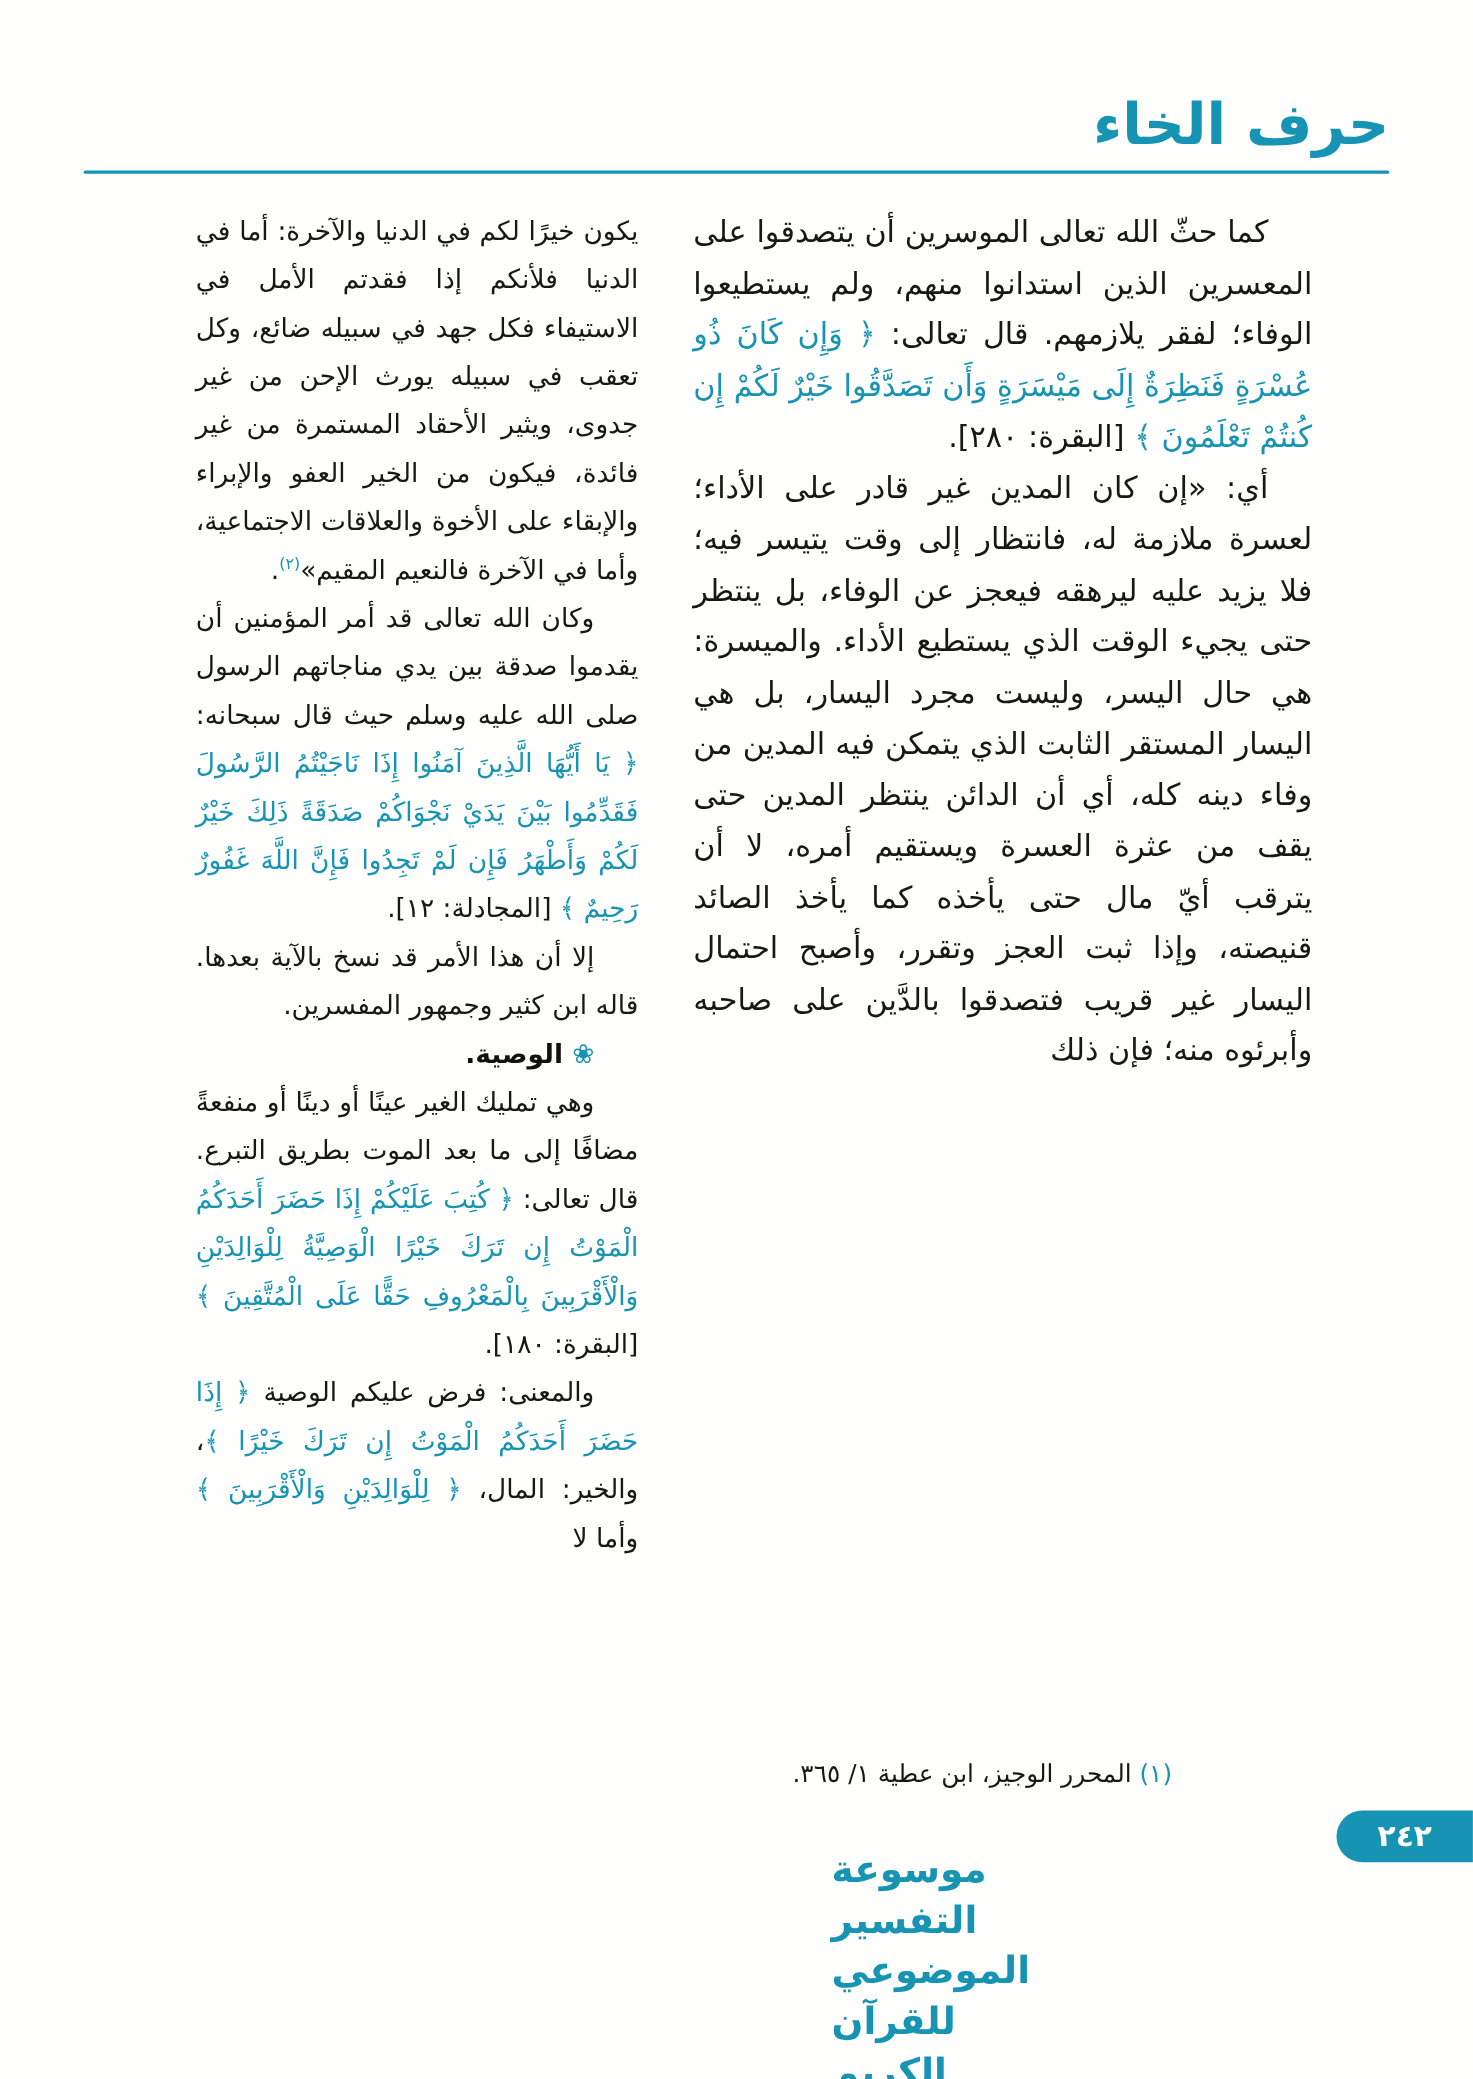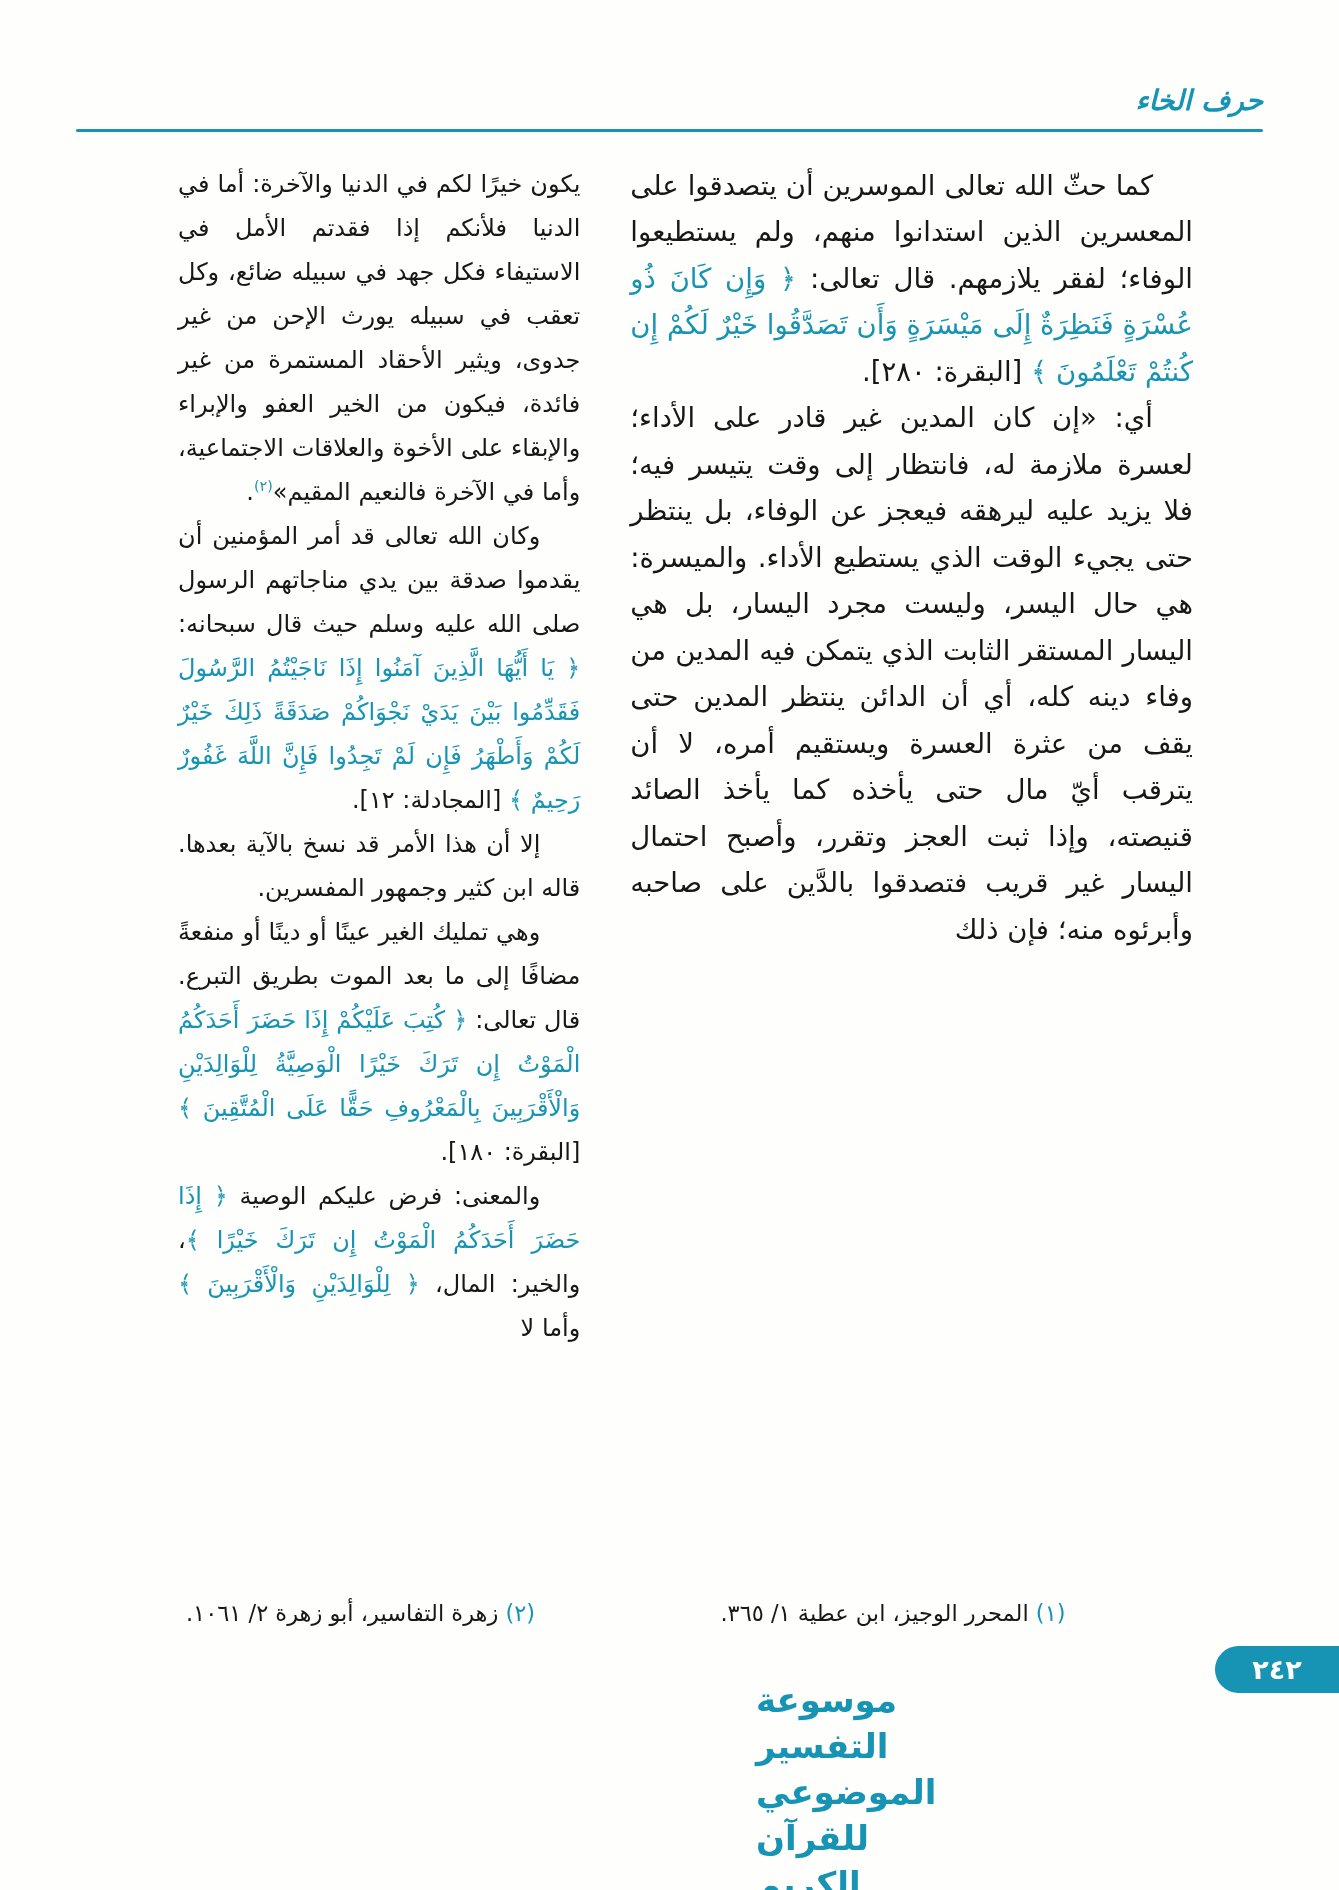--- a/index.html
+++ b/index.html
@@ -16,26 +16,25 @@
     color: #171717;
     overflow: hidden;
     margin: 0 auto;
   }
   
   .page-header { padding: 86px 76px 0; }
   .section-title {
     text-align: right;
     padding-left: 70px;
     color: var(--accent, #1794b3);
-    font-size: 28px;
+    font-size: 52px;
     font-weight: bold;
     letter-spacing: 1px;
     line-height: 1.1;
     direction: rtl;
-    font-style: italic;
   }
   .header-rule {
     margin-top: 12px;
     height: 3px;
     background: var(--accent, #1794b3);
     border-radius: 2px;
   }
   
   .columns {
     display: flex;
@@ -117,31 +116,29 @@
 
   <main class="columns">
     <section class="col col-right">
         <p class="para indent"><span class="run-n">كما حثّ الله تعالى الموسرين أن يتصدقوا على المعسرين الذين استدانوا منهم، ولم يستطيعوا الوفاء؛ لفقر يلازمهم. قال تعالى: </span><span class="run-quran">﴿ وَإِن كَانَ ذُو عُسْرَةٍ فَنَظِرَةٌ إِلَى مَيْسَرَةٍ وَأَن تَصَدَّقُوا خَيْرٌ لَكُمْ إِن كُنتُمْ تَعْلَمُونَ ﴾</span><span class="run-n"> [البقرة: ٢٨٠].</span></p>
         <p class="para indent"><span class="run-n">أي: «إن كان المدين غير قادر على الأداء؛ لعسرة ملازمة له، فانتظار إلى وقت يتيسر فيه؛ فلا يزيد عليه ليرهقه فيعجز عن الوفاء، بل ينتظر حتى يجيء الوقت الذي يستطيع الأداء. والميسرة: هي حال اليسر، وليست مجرد اليسار، بل هي اليسار المستقر الثابت الذي يتمكن فيه المدين من وفاء دينه كله، أي أن الدائن ينتظر المدين حتى يقف من عثرة العسرة ويستقيم أمره، لا أن يترقب أيّ مال حتى يأخذه كما يأخذ الصائد قنيصته، وإذا ثبت العجز وتقرر، وأصبح احتمال اليسار غير قريب فتصدقوا بالدَّين على صاحبه وأبرئوه منه؛ فإن ذلك</span></p>
       </section>
     <section class="col col-left">
         <p class="para"><span class="run-n">يكون خيرًا لكم في الدنيا والآخرة: أما في الدنيا فلأنكم إذا فقدتم الأمل في الاستيفاء فكل جهد في سبيله ضائع، وكل تعقب في سبيله يورث الإحن من غير جدوى، ويثير الأحقاد المستمرة من غير فائدة، فيكون من الخير العفو والإبراء والإبقاء على الأخوة والعلاقات الاجتماعية، وأما في الآخرة فالنعيم المقيم»</span><span class="run-sup">(٢)</span><span class="run-n">.</span></p>
         <p class="para indent"><span class="run-n">وكان الله تعالى قد أمر المؤمنين أن يقدموا صدقة بين يدي مناجاتهم الرسول صلى الله عليه وسلم حيث قال سبحانه: </span><span class="run-quran">﴿ يَا أَيُّهَا الَّذِينَ آمَنُوا إِذَا نَاجَيْتُمُ الرَّسُولَ فَقَدِّمُوا بَيْنَ يَدَيْ نَجْوَاكُمْ صَدَقَةً ذَلِكَ خَيْرٌ لَكُمْ وَأَطْهَرُ فَإِن لَمْ تَجِدُوا فَإِنَّ اللَّهَ غَفُورٌ رَحِيمٌ ﴾</span><span class="run-n"> [المجادلة: ١٢].</span></p>
         <p class="para indent"><span class="run-n">إلا أن هذا الأمر قد نسخ بالآية بعدها. قاله ابن كثير وجمهور المفسرين.</span></p>
+        <p class="para indent heading"><span class="run-fl">❀ </span><span class="run-b">الوصية.</span></p>
         <p class="para indent"><span class="run-n">وهي تمليك الغير عينًا أو دينًا أو منفعةً مضافًا إلى ما بعد الموت بطريق التبرع. قال تعالى: </span><span class="run-quran">﴿ كُتِبَ عَلَيْكُمْ إِذَا حَضَرَ أَحَدَكُمُ الْمَوْتُ إِن تَرَكَ خَيْرًا الْوَصِيَّةُ لِلْوَالِدَيْنِ وَالْأَقْرَبِينَ بِالْمَعْرُوفِ حَقًّا عَلَى الْمُتَّقِينَ ﴾</span><span class="run-n"> [البقرة: ١٨٠].</span></p>
         <p class="para indent"><span class="run-n">والمعنى: فرض عليكم الوصية </span><span class="run-quran">﴿ إِذَا حَضَرَ أَحَدَكُمُ الْمَوْتُ إِن تَرَكَ خَيْرًا ﴾</span><span class="run-n">، والخير: المال، </span><span class="run-quran">﴿ لِلْوَالِدَيْنِ وَالْأَقْرَبِينَ ﴾</span><span class="run-n"> وأما لا</span></p>
       </section>
   </main>
 
   <footer class="footnotes">
     <div class="footnote fn-right">
       <span class="fn-num">(١) </span><span class="fn-text">المحرر الوجيز، ابن عطية ١/ ٣٦٥.</span>
-    </div>
-    <div class="footnote fn-left">
-      <span class="fn-num">(٢) </span><span class="fn-text">زهرة التفاسير، أبو زهرة ٢/ ١٠٦١.</span>
     </div>
   </footer>
 
   <div class="logo">موسوعة التفسير الموضوعي للقرآن الكريم</div>
 
   <div class="page-number-badge">
     <span>٢٤٢</span>
   </div>
 
 </div>

